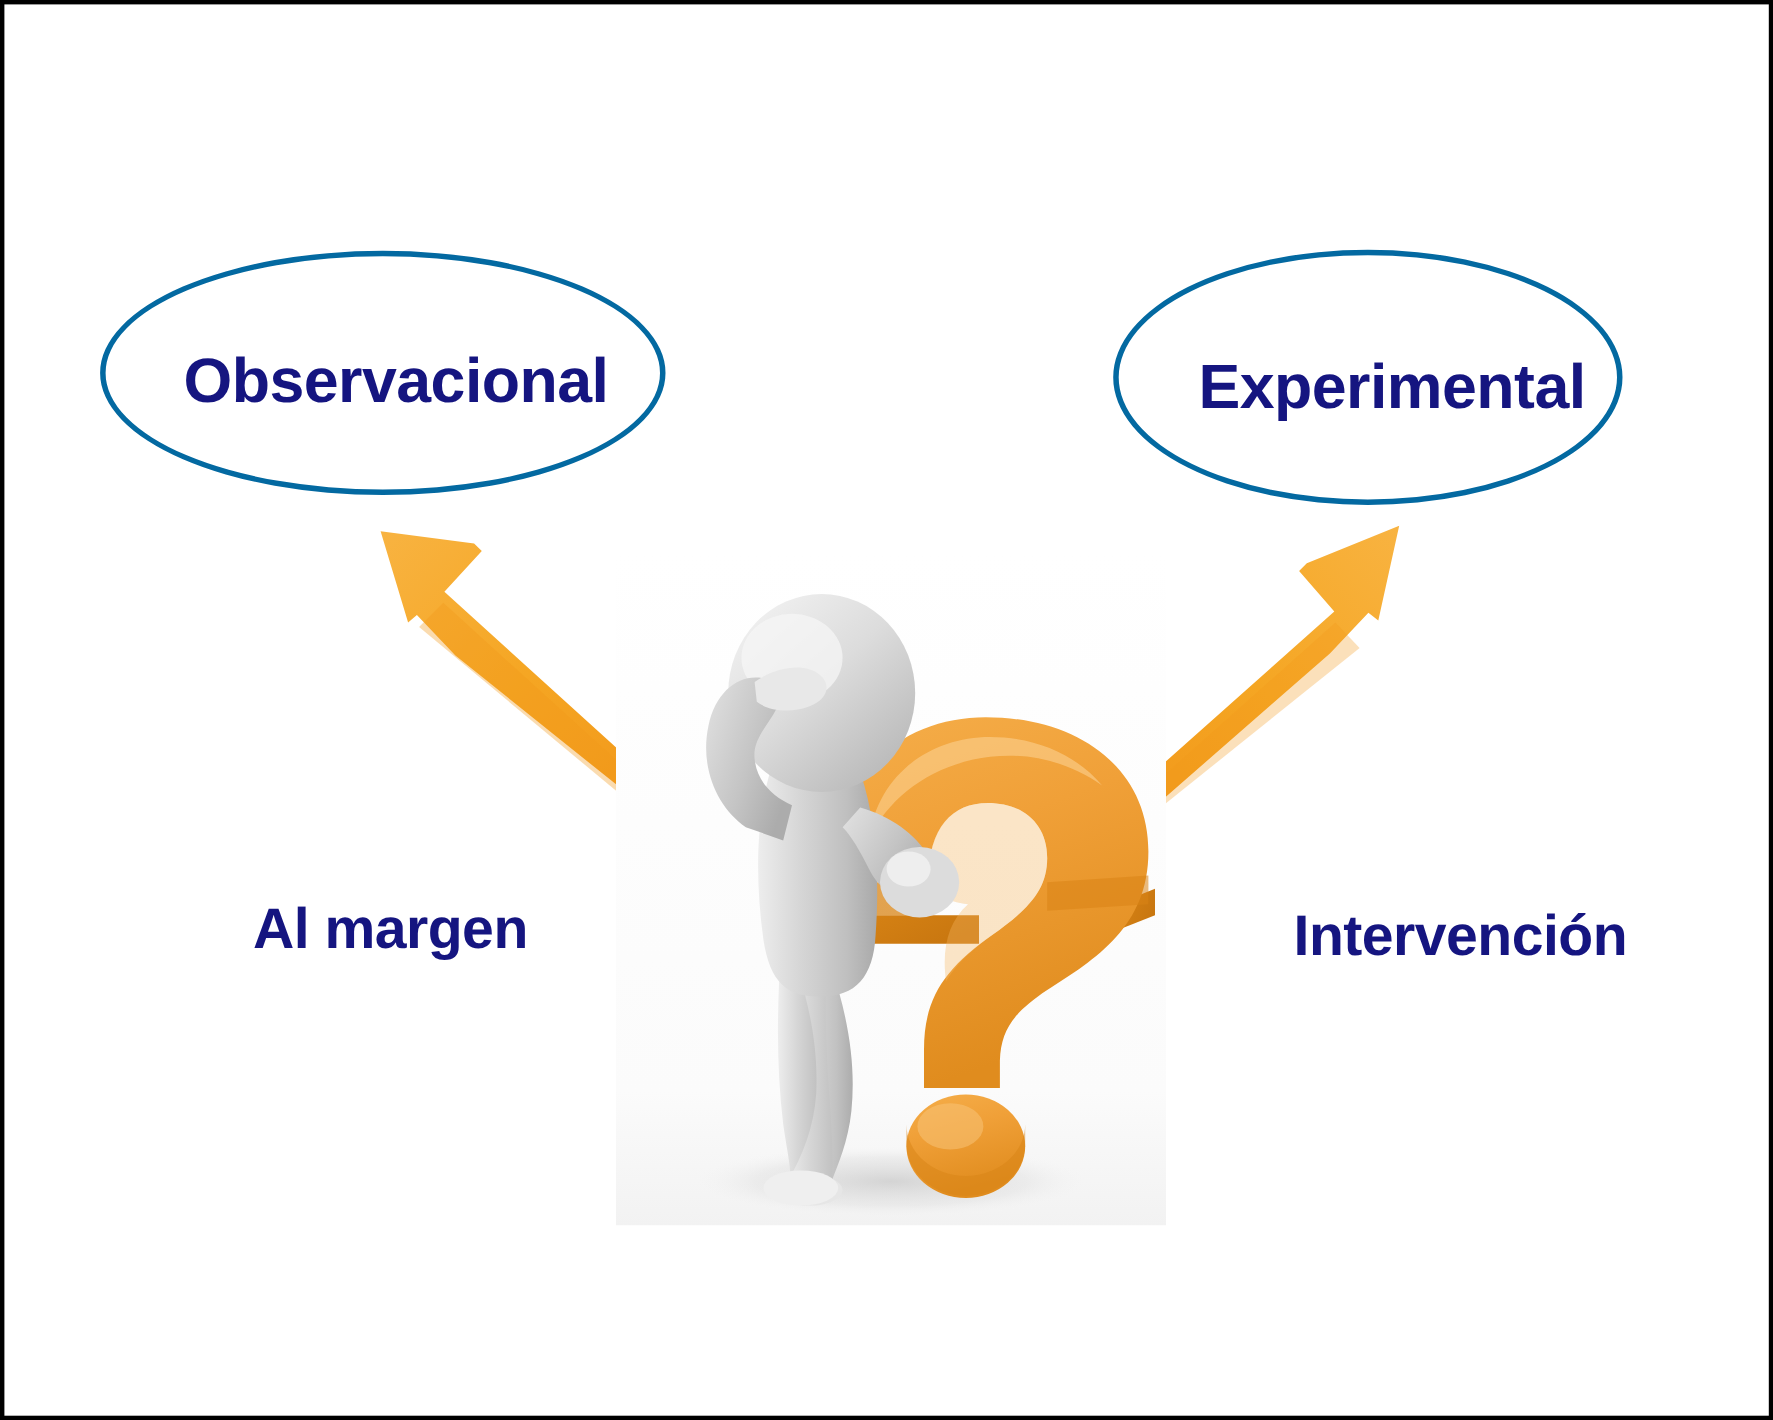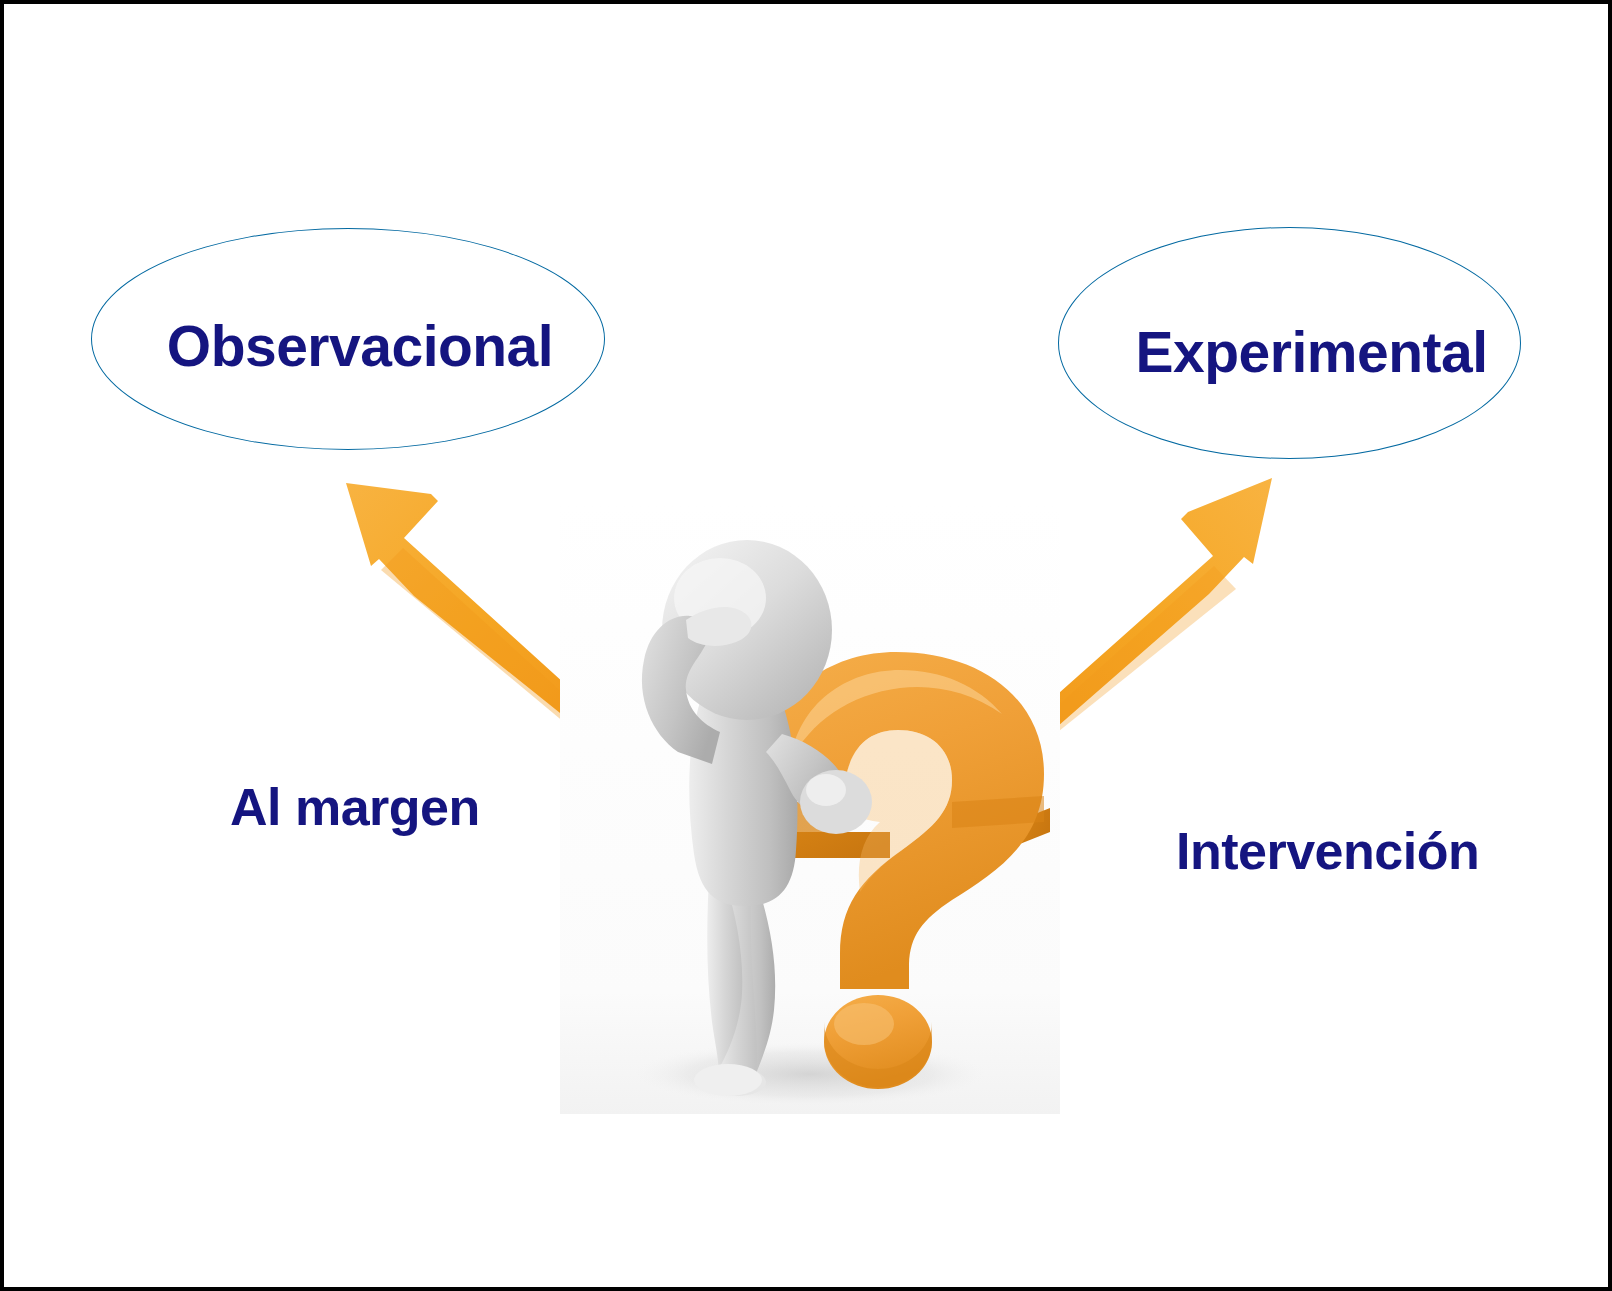--- a/index.html
+++ b/index.html
@@ -25,63 +25,63 @@
     inset: 0;
   }
   
   .ellipse-node {
     position: absolute;
     display: flex;
     align-items: center;
     justify-content: center;
     box-sizing: border-box;
     border-radius: 50%;
-    border: 1px solid #0369a1;
+    border: 5px solid #0369a1;
     background: transparent;
   }
   .ellipse-label {
     font-weight: bold;
     color: #151580;
     letter-spacing: -0.5px;
     white-space: nowrap;
     line-height: 1;
   }
   #node-observacional {
     left: 87px;
     top: 224px;
     width: 514px;
     height: 222px;
   }
   #node-observacional .ellipse-label {
     font-size: 57px;
     transform: translate(12px, 7px);
   }
   #node-experimental {
-    left: 1054px;
+    left: 1008px;
     top: 223px;
     width: 463px;
     height: 232px;
   }
   #node-experimental .ellipse-label {
     font-size: 57px;
     transform: translate(22px, 9px);
   }
   
   .side-label {
     position: absolute;
     font-weight: bold;
     color: #151580;
     font-size: 52px;
     line-height: 1;
     letter-spacing: -0.5px;
     white-space: nowrap;
   }
   #label-al-margen {
     left: 226px;
-    top: 777px;
+    top: 815px;
     text-align: center;
   }
   #label-intervencion {
     left: 1172px;
     top: 821px;
   }
   
   .arrow-svg {
     position: absolute;
     left: 0;

